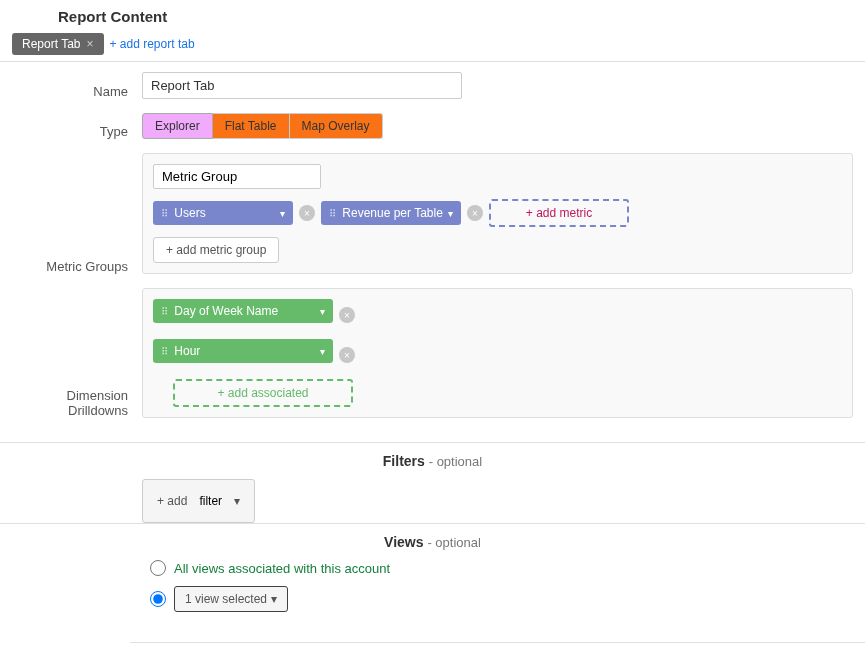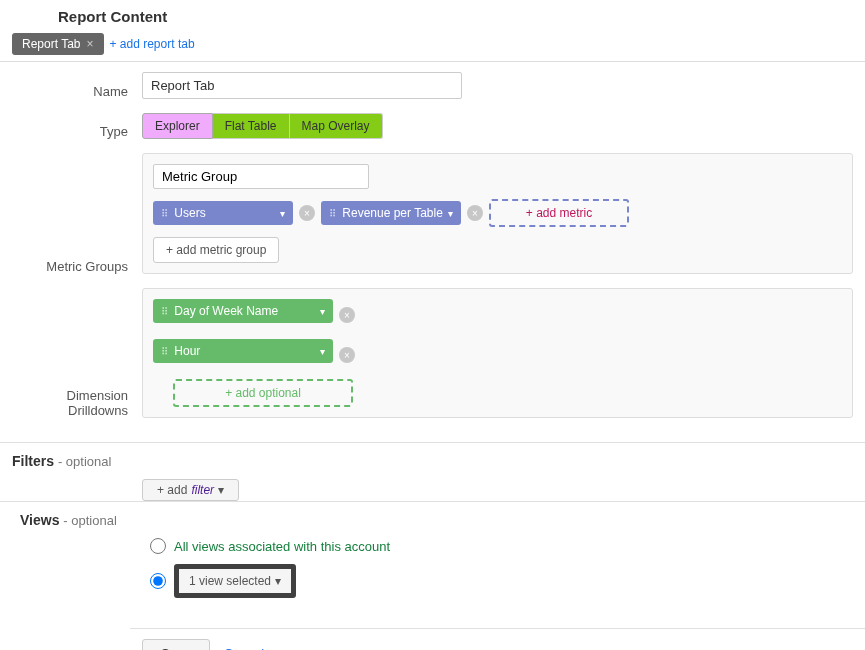--- a/index.html
+++ b/index.html
@@ -91,21 +91,21 @@
     }
 
     .type-buttons {
       display: flex;
       gap: 0;
     }
 
     .type-btn {
       padding: 5px 12px;
       border: 1px solid #ccc;
-      background: #84cc16;
+      background: #f97316;
       font-size: 12px;
       cursor: pointer;
       color: #333;
     }
 
     .type-btn:first-child {
       border-radius: 3px 0 0 3px;
     }
 
     .type-btn:last-child {
@@ -123,21 +123,21 @@
 
     .metric-groups-container {
       border: 1px solid #ddd;
       border-radius: 3px;
       background: #f9f9f9;
       padding: 10px;
       flex: 1;
     }
 
     .metric-group-name-input {
-      width: 216px;
+      width: 168px;
       padding: 4px 8px;
       border: 1px solid #ccc;
       border-radius: 2px;
       font-size: 13px;
       margin-bottom: 10px;
       background: #fff;
     }
 
     .metrics-row {
       display: flex;
@@ -261,45 +261,45 @@
 
     .filters-section {
       padding: 10px 12px 0 12px;
     }
 
     .section-heading {
       font-size: 14px;
       font-weight: bold;
       color: #333;
       margin-bottom: 10px;
+      text-align: center;
     }
 
     .section-heading .optional {
       font-weight: normal;
       font-size: 13px;
       color: #777;
     }
 
     .add-filter-btn {
       border: 1px solid #ccc;
       background: #f5f5f5;
       color: #555;
-      padding: 3px 14px;
+      padding: 14px 14px;
       border-radius: 3px;
       font-size: 12px;
       cursor: pointer;
       margin-left: 130px;
       display: flex;
       align-items: center;
-      gap: 4px;
+      gap: 12px;
     }
 
     .add-filter-btn .filter-link {
-      color: #4c1d95;
-      font-style: italic;
+      color: #000000;
     }
 
     .views-section {
       padding: 10px 20px;
     }
 
     .radio-row {
       display: flex;
       align-items: center;
       gap: 8px;
@@ -315,21 +315,21 @@
 
     .radio-label {
       font-size: 13px;
       color: #15803d;
     }
 
     .view-selected-btn {
       display: flex;
       align-items: center;
       gap: 4px;
-      border: 5px solid #404040;
+      border: 1px solid #404040;
       background: #f5f5f5;
       color: #555;
       padding: 5px 10px;
       border-radius: 3px;
       font-size: 12px;
       cursor: pointer;
     }
 
     .footer-buttons {
       padding: 10px 12px;
@@ -439,21 +439,21 @@
             <div class="metric-remove">×</div>
           </div>
           <div class="dimension-row">
             <div class="dimension-chip">
               <span class="drag-handle">⠿</span>
               <span>Hour</span>
               <span class="chevron">▾</span>
             </div>
             <div class="metric-remove">×</div>
           </div>
-          <button class="add-dimension-btn">+ add optional</button>
+          <button class="add-dimension-btn">+ add associated</button>
         </div>
       </div>
     </div>
 
   </div>
 
   <hr class="horiz-divider">
 
   <div class="filters-section">
     <div class="section-heading">

